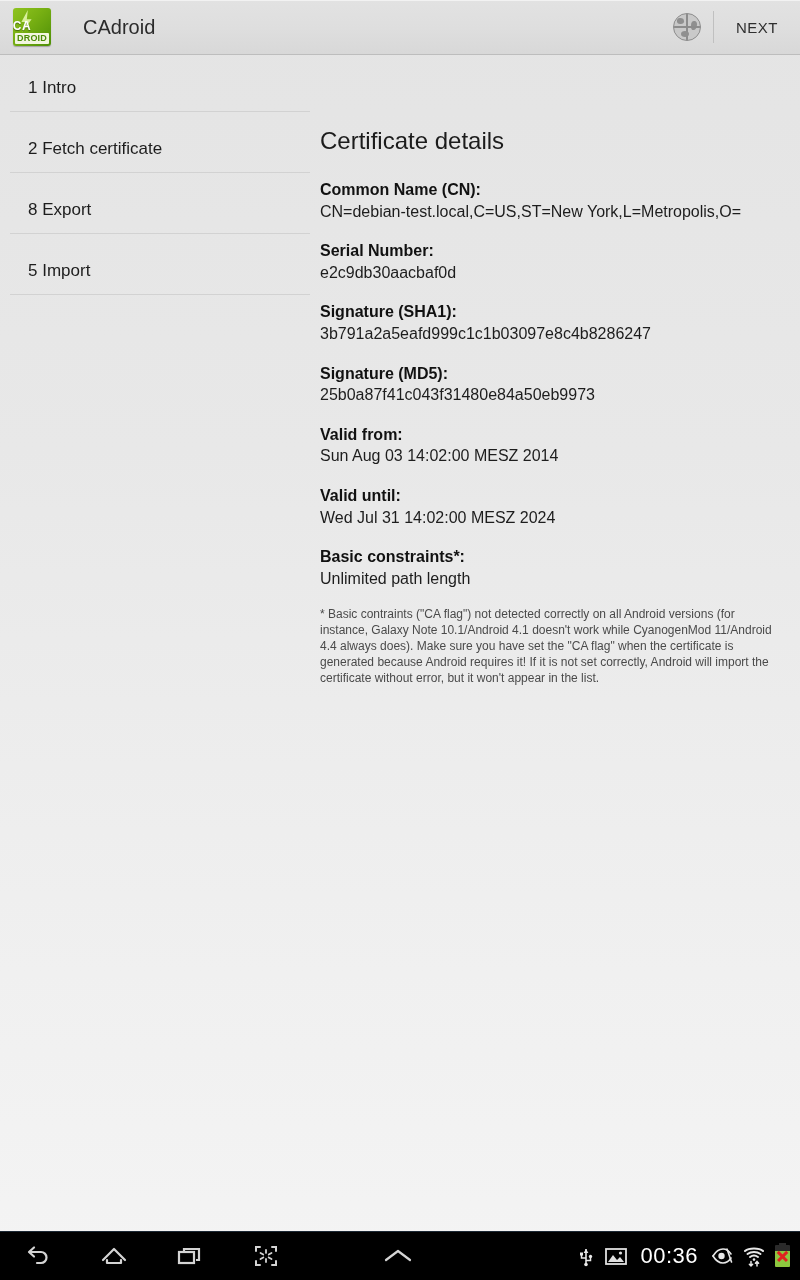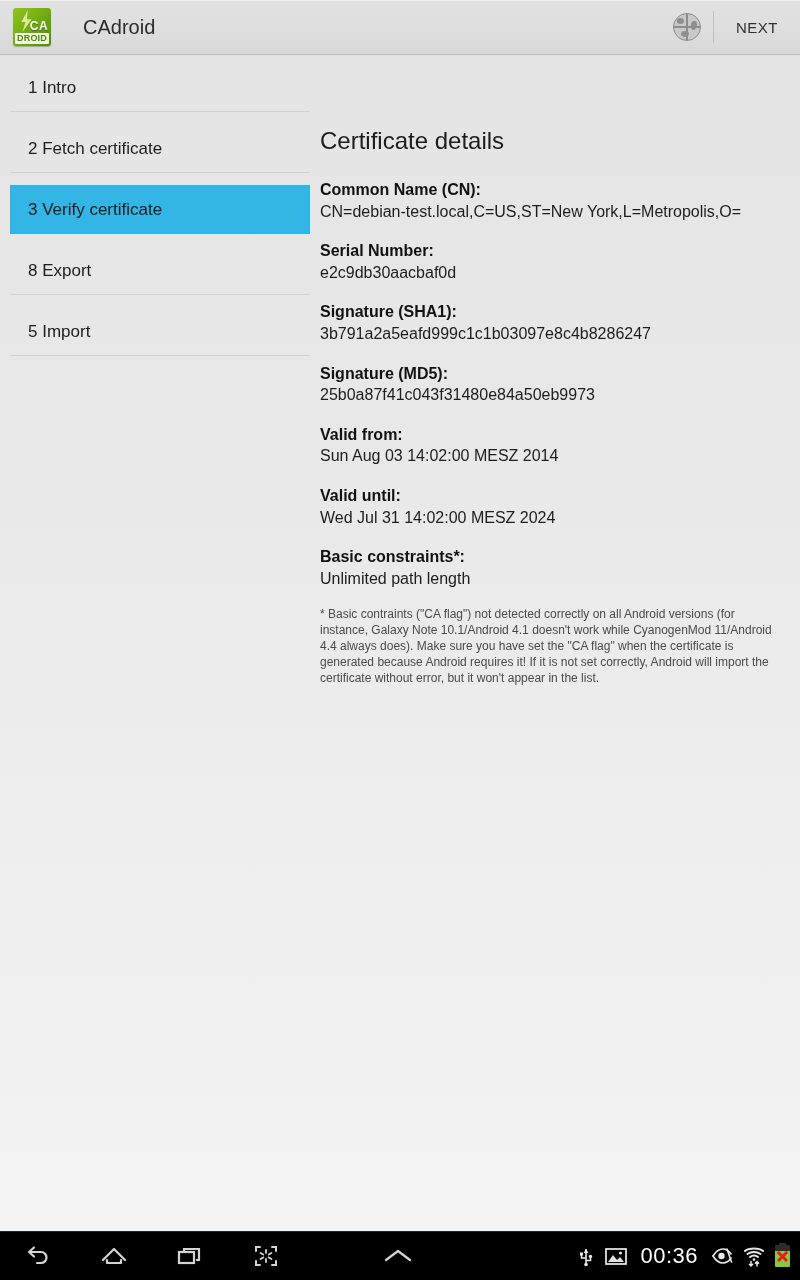--- a/index.html
+++ b/index.html
@@ -49,21 +49,21 @@
     position: absolute;
     left: 5px;
     top: 2px;
     width: 17px;
     height: 22px;
     background: #d8ef9a;
     clip-path: polygon(58% 0%, 20% 55%, 44% 55%, 26% 100%, 80% 42%, 52% 42%);
   }
   .app-icon .ca {
     position: absolute;
-    right: 3px;
+    right: 20px;
     top: 12px;
     font-size: 12px;
     font-weight: bold;
     color: #ffffff;
     letter-spacing: 0.4px;
     line-height: 1;
     text-shadow: 0 1px 1px rgba(0,0,0,0.4);
   }
   .app-icon .droid {
     position: absolute;
@@ -313,23 +313,20 @@
 
   <div class="content">
 
     <div class="sidebar">
       <div class="nav-item">
         <span>1 Intro</span>
       </div>
       <div class="nav-item">
         <span>2 Fetch certificate</span>
       </div>
-      <div class="nav-item selected">
-        <span>3 Verify certificate</span>
-      </div>
       <div class="nav-item">
         <span>8 Export</span>
       </div>
       <div class="nav-item">
         <span>5 Import</span>
       </div>
     </div>
 
     <div class="main">
       <div class="page-title">Certificate details</div>

